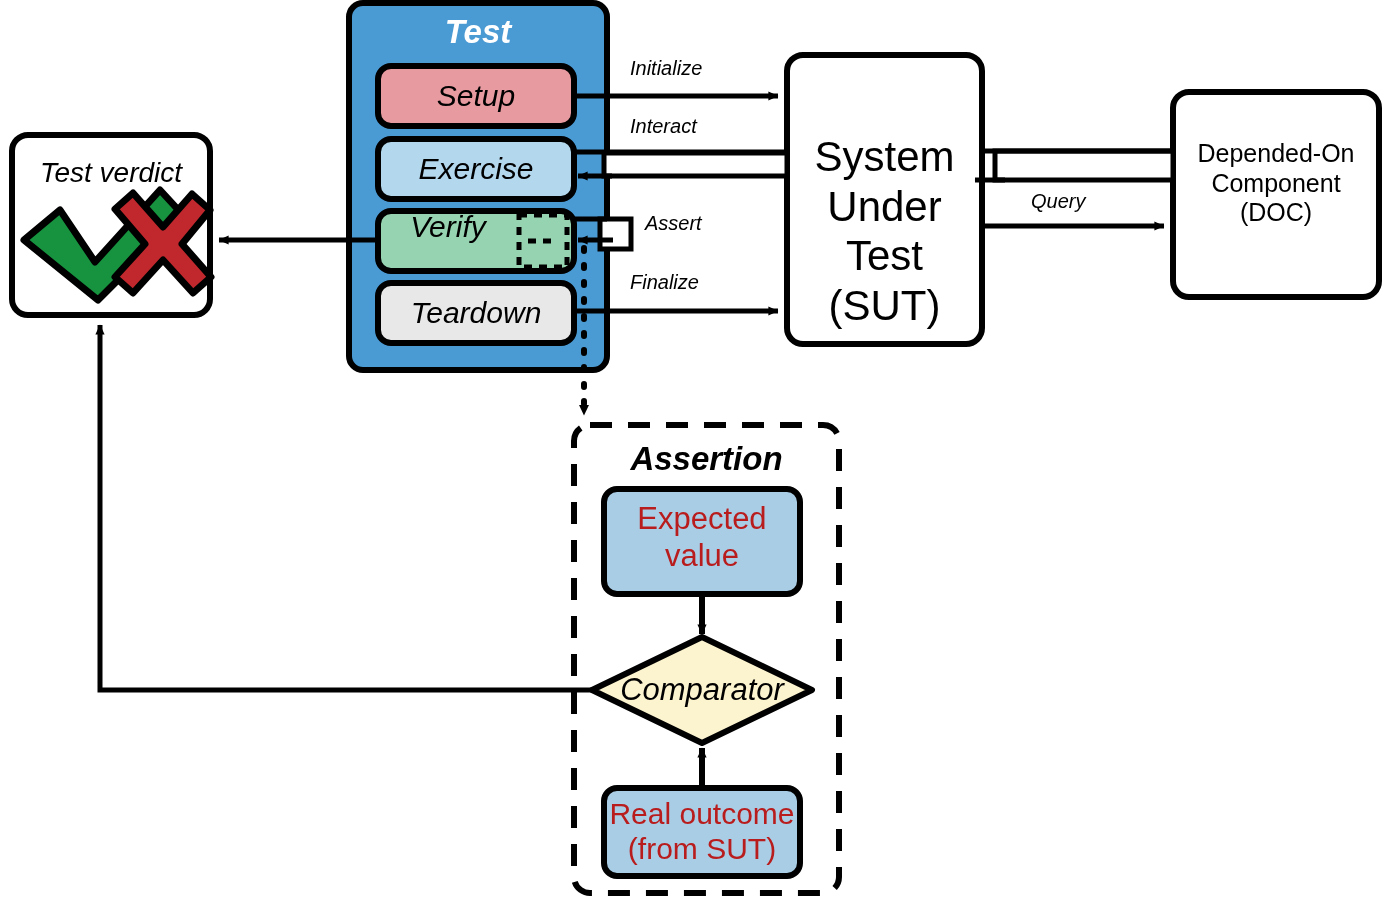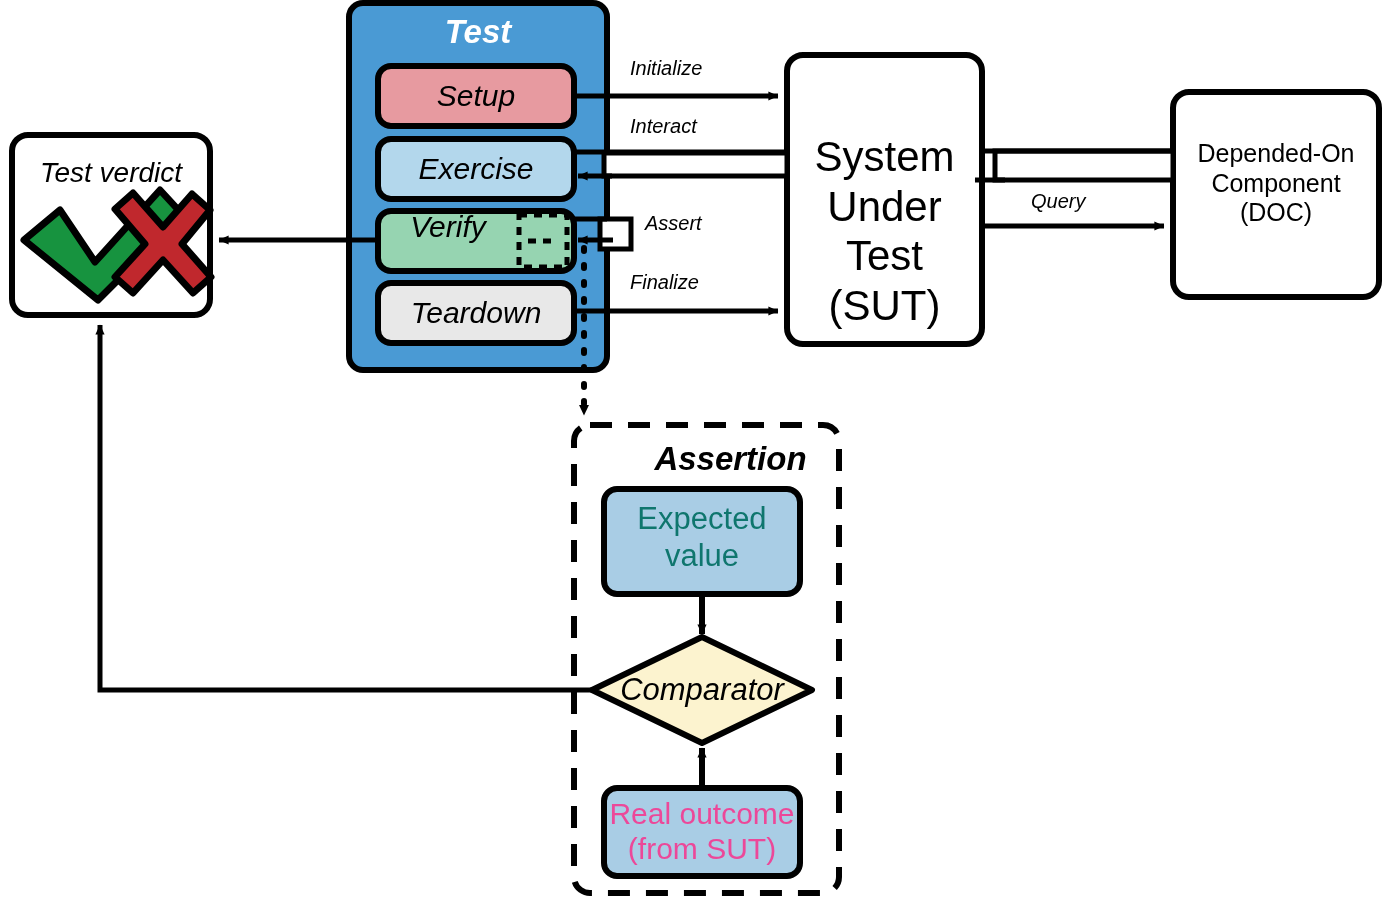--- a/index.html
+++ b/index.html
@@ -170,27 +170,27 @@
   <div class="edge-lbl" style="left:630px;top:57px;">Initialize</div>
 
   <div class="edge-lbl" style="left:630px;top:115px;">Interact</div>
 
   <div class="edge-lbl" style="left:645px;top:212px;">Assert</div>
 
   <div class="edge-lbl" style="left:630px;top:271px;">Finalize</div>
 
   <div class="edge-lbl" style="left:1031px;top:190px;">Query</div>
 
-  <div class="lbl title-lbl" style="left:598px;top:437px;width:265px;height:44px;">Assertion</div>
+  <div class="lbl title-lbl" style="left:574px;top:437px;width:265px;height:44px;">Assertion</div>
 
-  <div style="position:absolute;left:604px;top:501px;width:196px;text-align:center;font-size:31px;line-height:1.18;color:#0f766e;">
+  <div style="position:absolute;left:604px;top:501px;width:196px;text-align:center;font-size:31px;line-height:1.18;color:#b91c1c;">
     <div>Expected</div>
     <div>value</div>
   </div>
 
   <div class="lbl" style="left:592px;top:667px;width:220px;height:46px;font-size:31px;">Comparator</div>
 
-  <div style="position:absolute;left:598px;top:796px;width:208px;text-align:center;font-size:30px;line-height:1.18;color:#ec4899;">
+  <div style="position:absolute;left:598px;top:796px;width:208px;text-align:center;font-size:30px;line-height:1.18;color:#b91c1c;">
     <div>Real outcome</div>
     <div>(from SUT)</div>
   </div>
 
 </div>
 
 </body></html>

